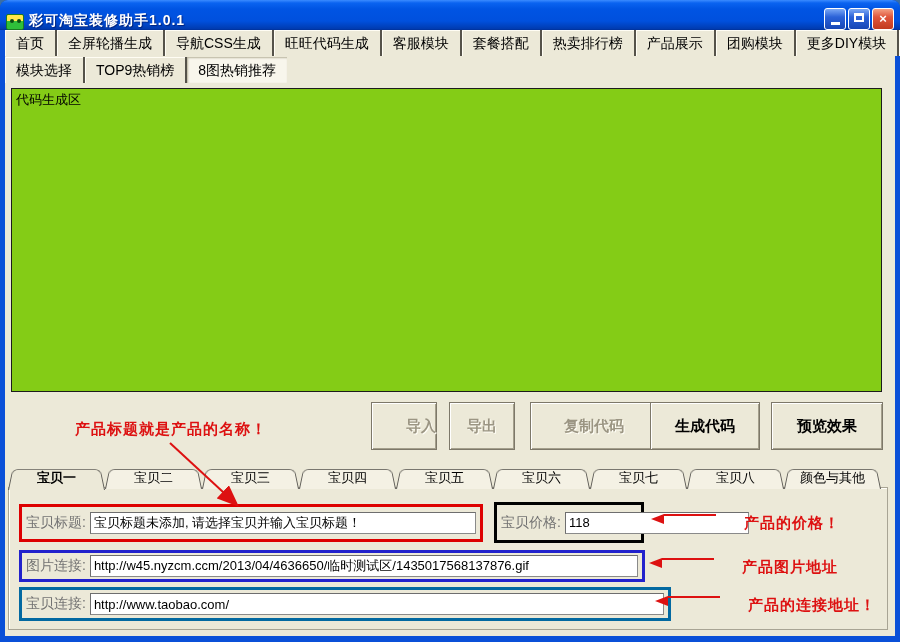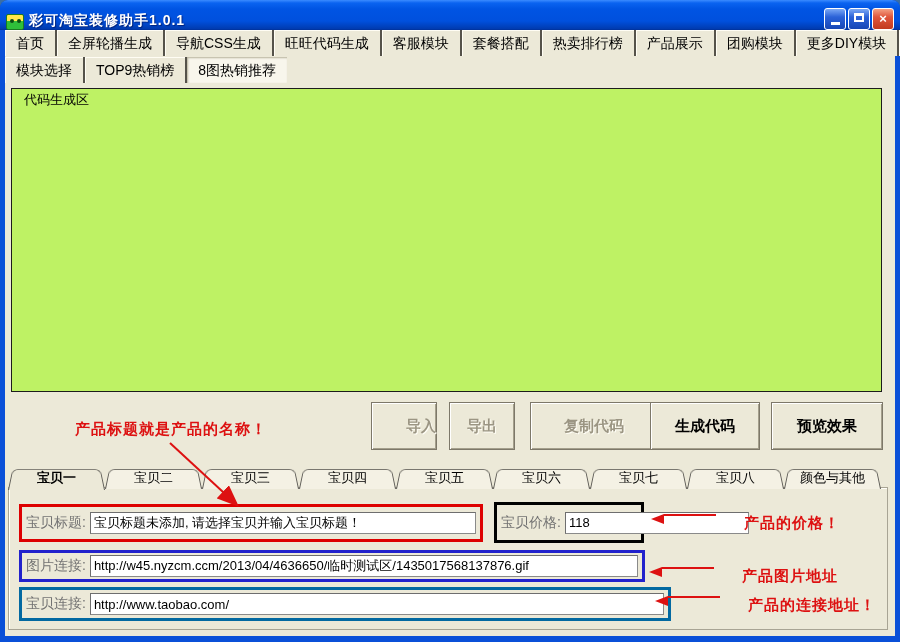--- a/index.html
+++ b/index.html
@@ -39,22 +39,22 @@
   .tb2 { top:27px; }
   .tbi {
     padding:3px 11px; font-size:14px; color:#000; background:#ece9d8;
     border-right:2px solid #55524a; box-shadow:inset 1px 1px 0 #fffdf4;
     white-space:nowrap; line-height:20px; cursor:default;
   }
   .tbi.pressed { background:#f8f6ec; box-shadow:inset 1px 1px 2px #b7b29c; border-right:none; }
   
   .codearea {
     position:absolute; left:6px; top:58px; width:871px; height:304px;
-    background:#bef264; border:1px solid #1c1c1c; font-size:13px; color:#000;
-    padding:2px 12px; overflow:hidden;
+    background:#84cc16; border:1px solid #1c1c1c; font-size:13px; color:#000;
+    padding:2px 4px; overflow:hidden;
   }
   
   .abtn {
     position:absolute; top:372px; height:48px; background:#ece9d8;
     border:1px solid #7d7869;
     box-shadow:inset 1px 1px 0 #ffffff, inset -1px -1px 0 #a49f8c;
     font-family:"Liberation Sans", sans-serif; font-size:15px; cursor:default;
   }
   .abtn.disabled { color:#9b9583; text-shadow:1px 1px 0 #fffef6; font-weight:bold; }
   .abtn.enabled { color:#000; font-weight:bold; }
@@ -91,21 +91,21 @@
   .g-price { left:485px; top:14px;  width:150px; height:41px; border:3px solid #000000; }
   .g-price input { flex:0 0 72px; }
   .g-image { left:10px;  top:62px;  width:626px; height:32px; border:3px solid #2222cc; }
   .g-link  { left:10px;  top:99px;  width:652px; height:34px; border:3px solid #0369a1; }
   
   .pnote { position:absolute; display:flex; }
   .pnote .head { width:0; height:0; border-top:5px solid transparent; border-bottom:5px solid transparent; border-right:13px solid #dd1111; }
   .pnote .line { width:52px; height:2px; background:#dd1111; }
   .pnote .txt { color:#dd1111; font-size:15px; font-weight:bold; margin-left:28px; letter-spacing:1px; white-space:nowrap; }
   .pn-price { left:642px; top:26px; }
-  .pn-image { left:640px; top:70px;margin-top:9px; }
+  .pn-image { left:640px; top:70px; }
   .pn-link  { left:646px; top:108px; }
 </style>
 </head>
 <body>
 
 <div class="window">
 
   <div class="titlebar">
     <span class="app-icon"></span>
     <span class="title-text">彩可淘宝装修助手1.0.1</span>

